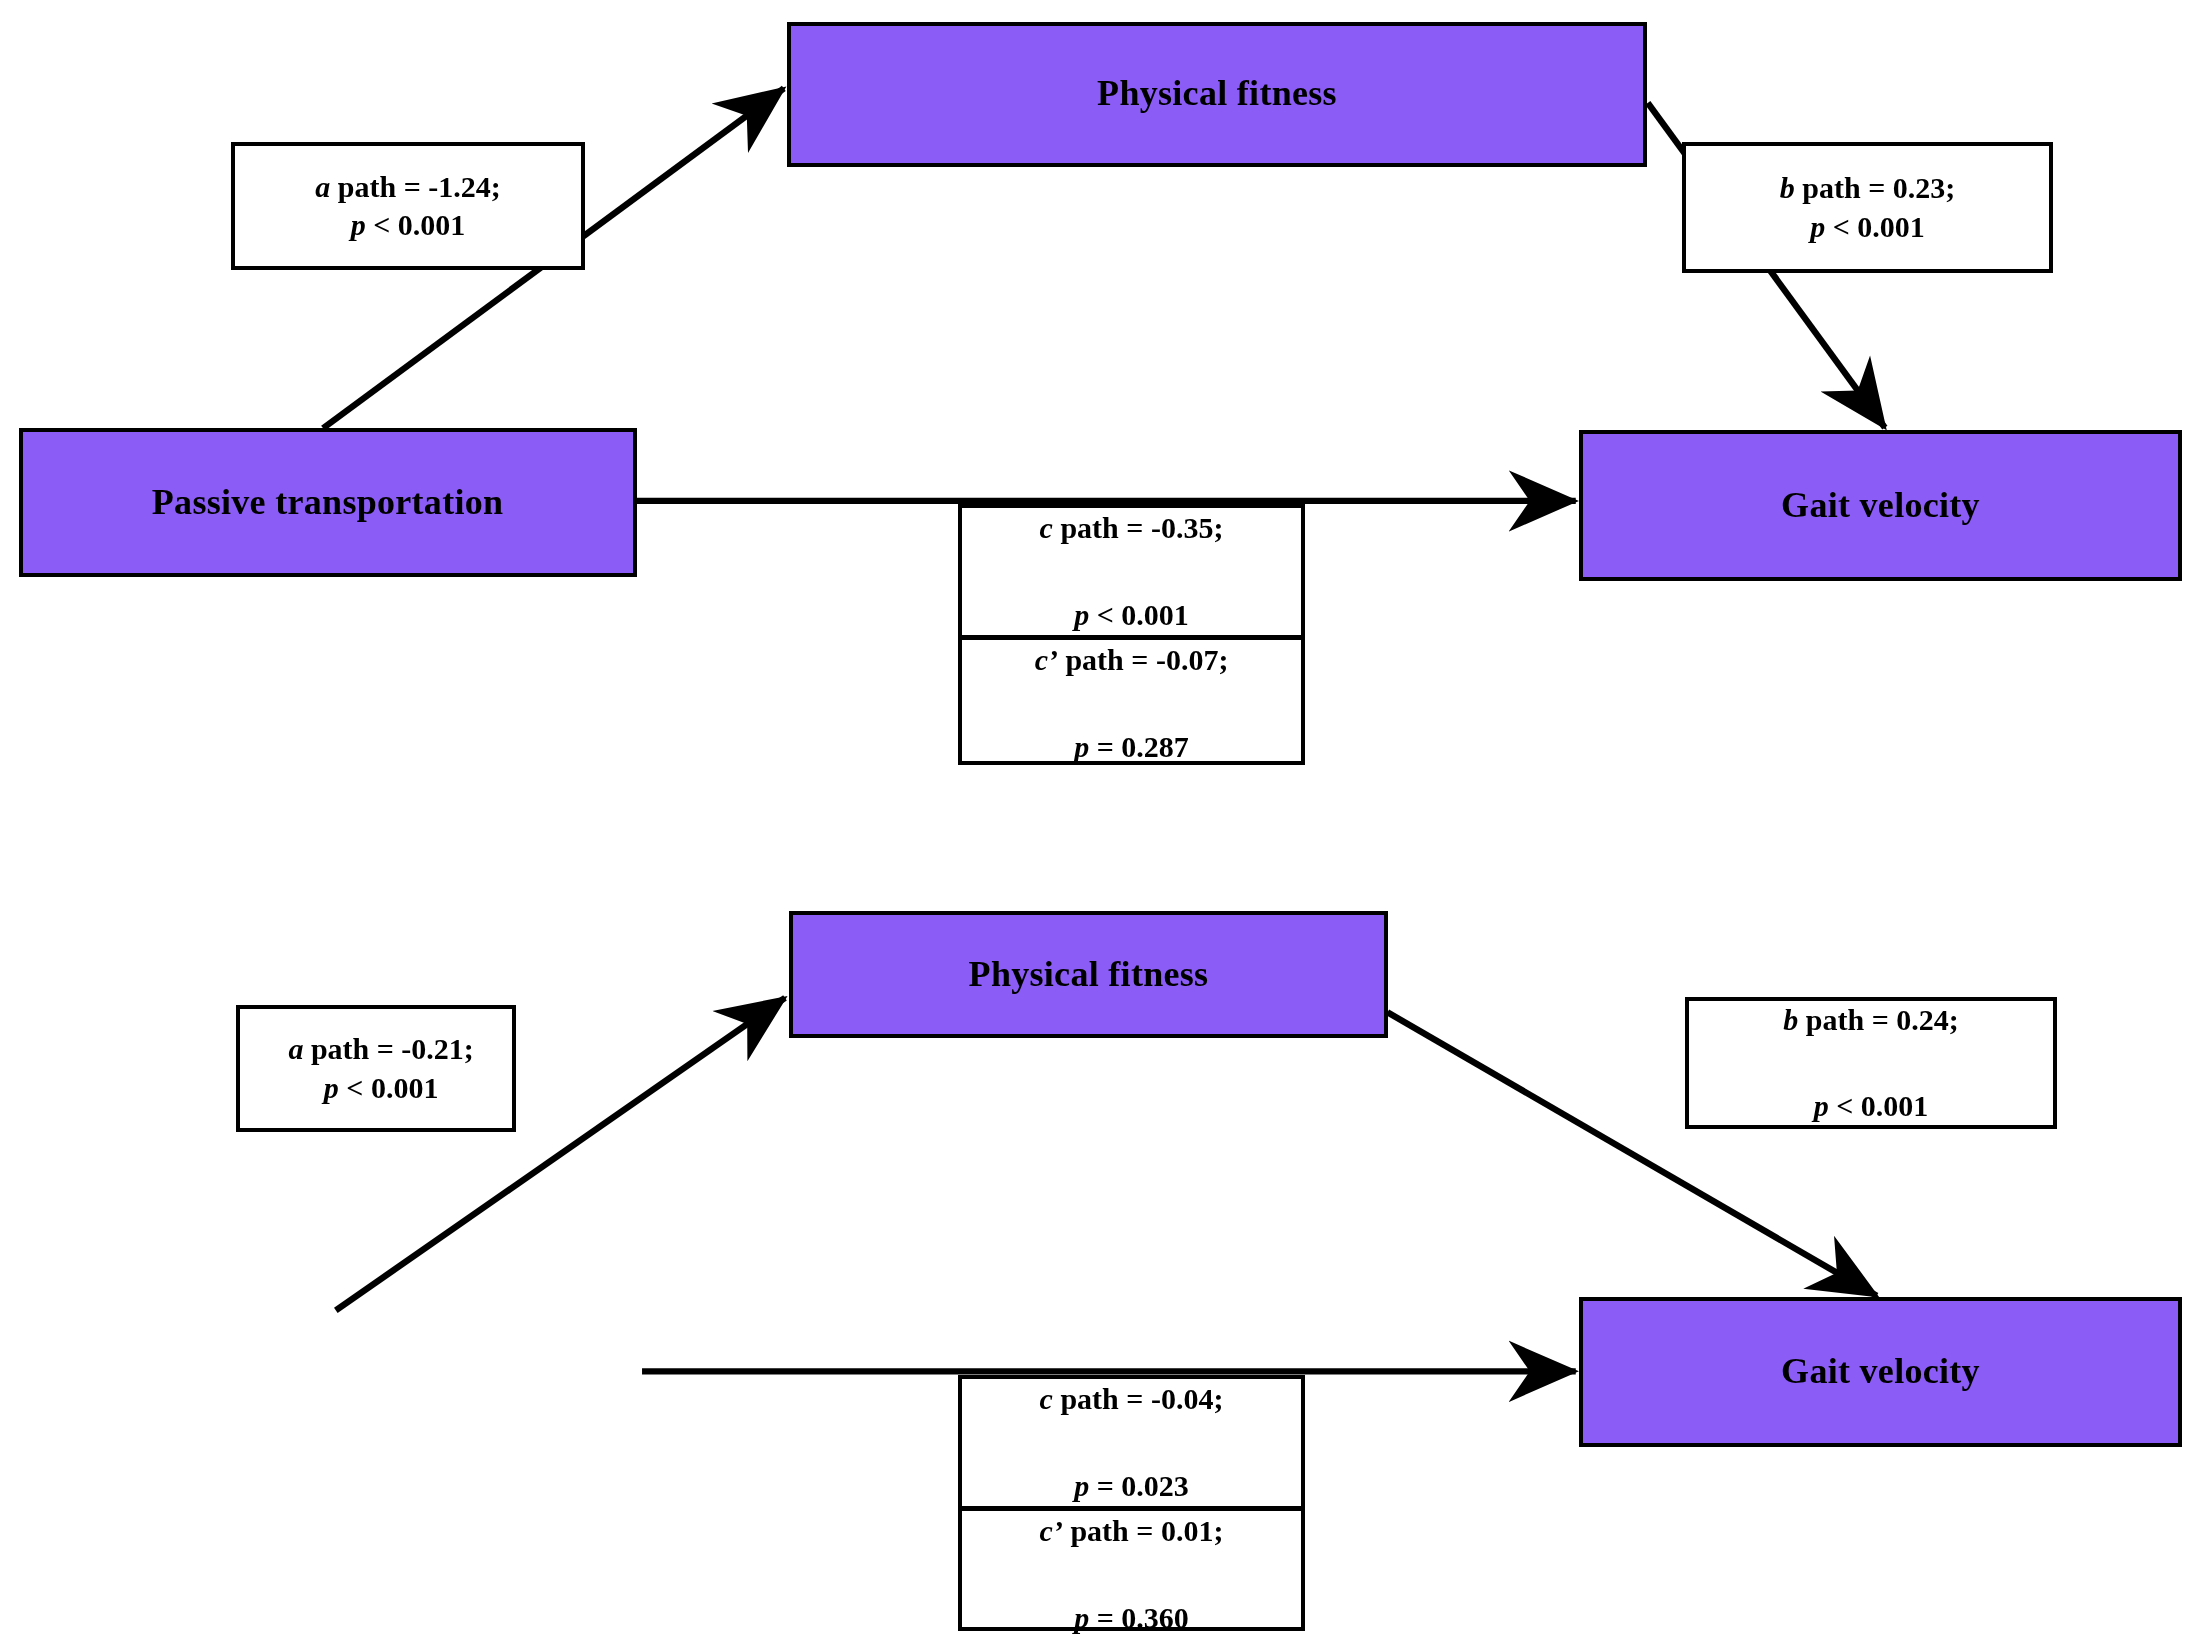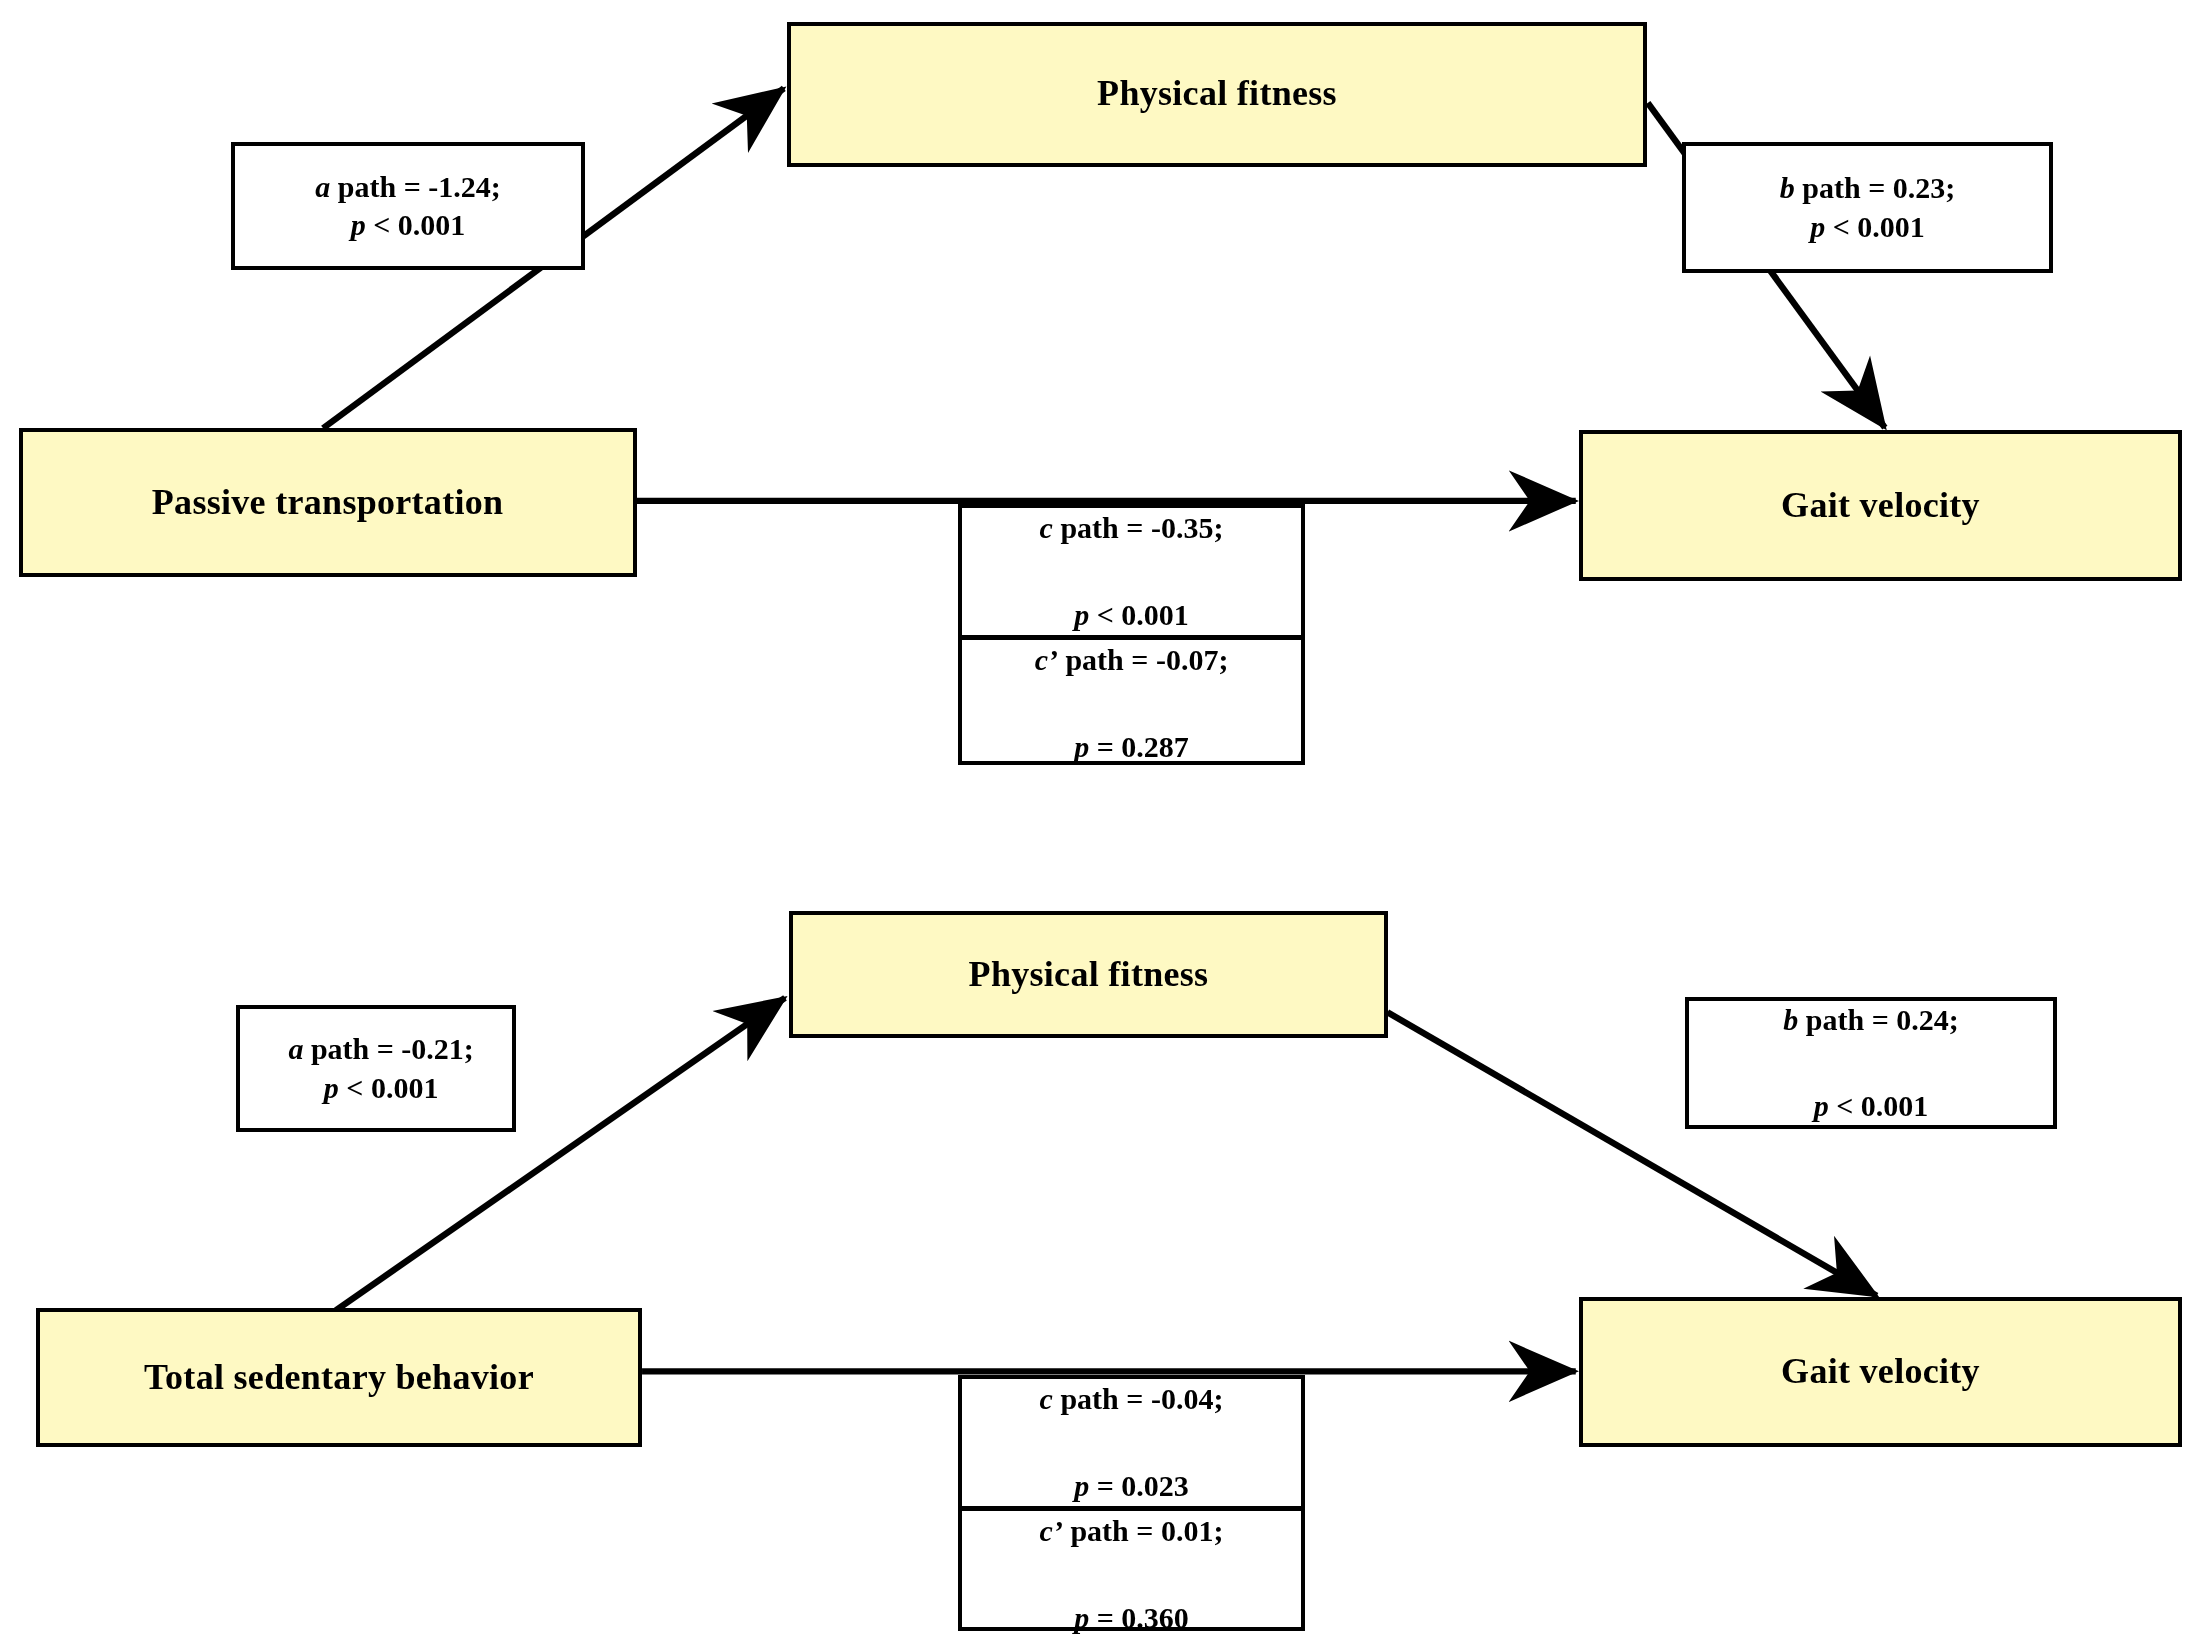--- a/index.html
+++ b/index.html
@@ -25,21 +25,21 @@
     width:2205px;
     overflow:visible;
     pointer-events:none;
   }
   #panel-top svg.edges{height:831px;}
   #panel-bottom svg.edges{height:821px;}
 
   .node{
     position:absolute;
     box-sizing:border-box;
-    background:#fef9c3;
+    background:#8b5cf6;
     border:4.1px solid #000000;
     display:flex;
     align-items:center;
     justify-content:center;
     text-align:center;
     font-weight:bold;
     font-size:36px;
     line-height:1.1;
     letter-spacing:0.3px;
     z-index:3;
@@ -169,23 +169,20 @@
 
       <line x1="2388" y1="312" x2="3230" y2="800" stroke="#000000" stroke-width="11" marker-end="url(#ah-b2)"></line>
 
       <line x1="1105" y1="930" x2="2712" y2="930" stroke="#000000" stroke-width="11" marker-end="url(#ah-b3)"></line>
     </svg>
 
     <div class="node" id="n-bot-mediator" style="left:789px;top:80px;width:599px;height:127px;">
       <span>Physical fitness</span>
     </div>
 
-    <div class="node" id="n-bot-predictor" style="left:36px;top:477px;width:606px;height:139px;">
-      <span>Total sedentary behavior</span>
-    </div>
 
     <div class="node" id="n-bot-outcome" style="left:1579px;top:466px;width:603px;height:150px;">
       <span>Gait velocity</span>
     </div>
 
     <div class="label-box" id="lbl-bot-a" style="left:200px;top:174px;width:280px;height:127px;padding-left:16px;">
       <span class="ln"><em class="it">a</em> <span>path = -0.21;</span></span>
       <span class="ln"><em class="it">p</em> <span>&lt; 0.001</span></span>
     </div>
 

